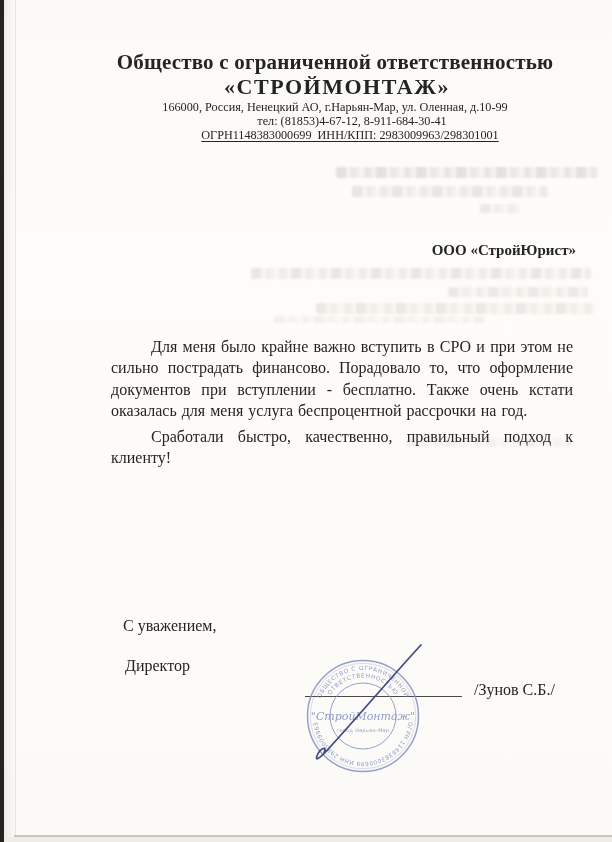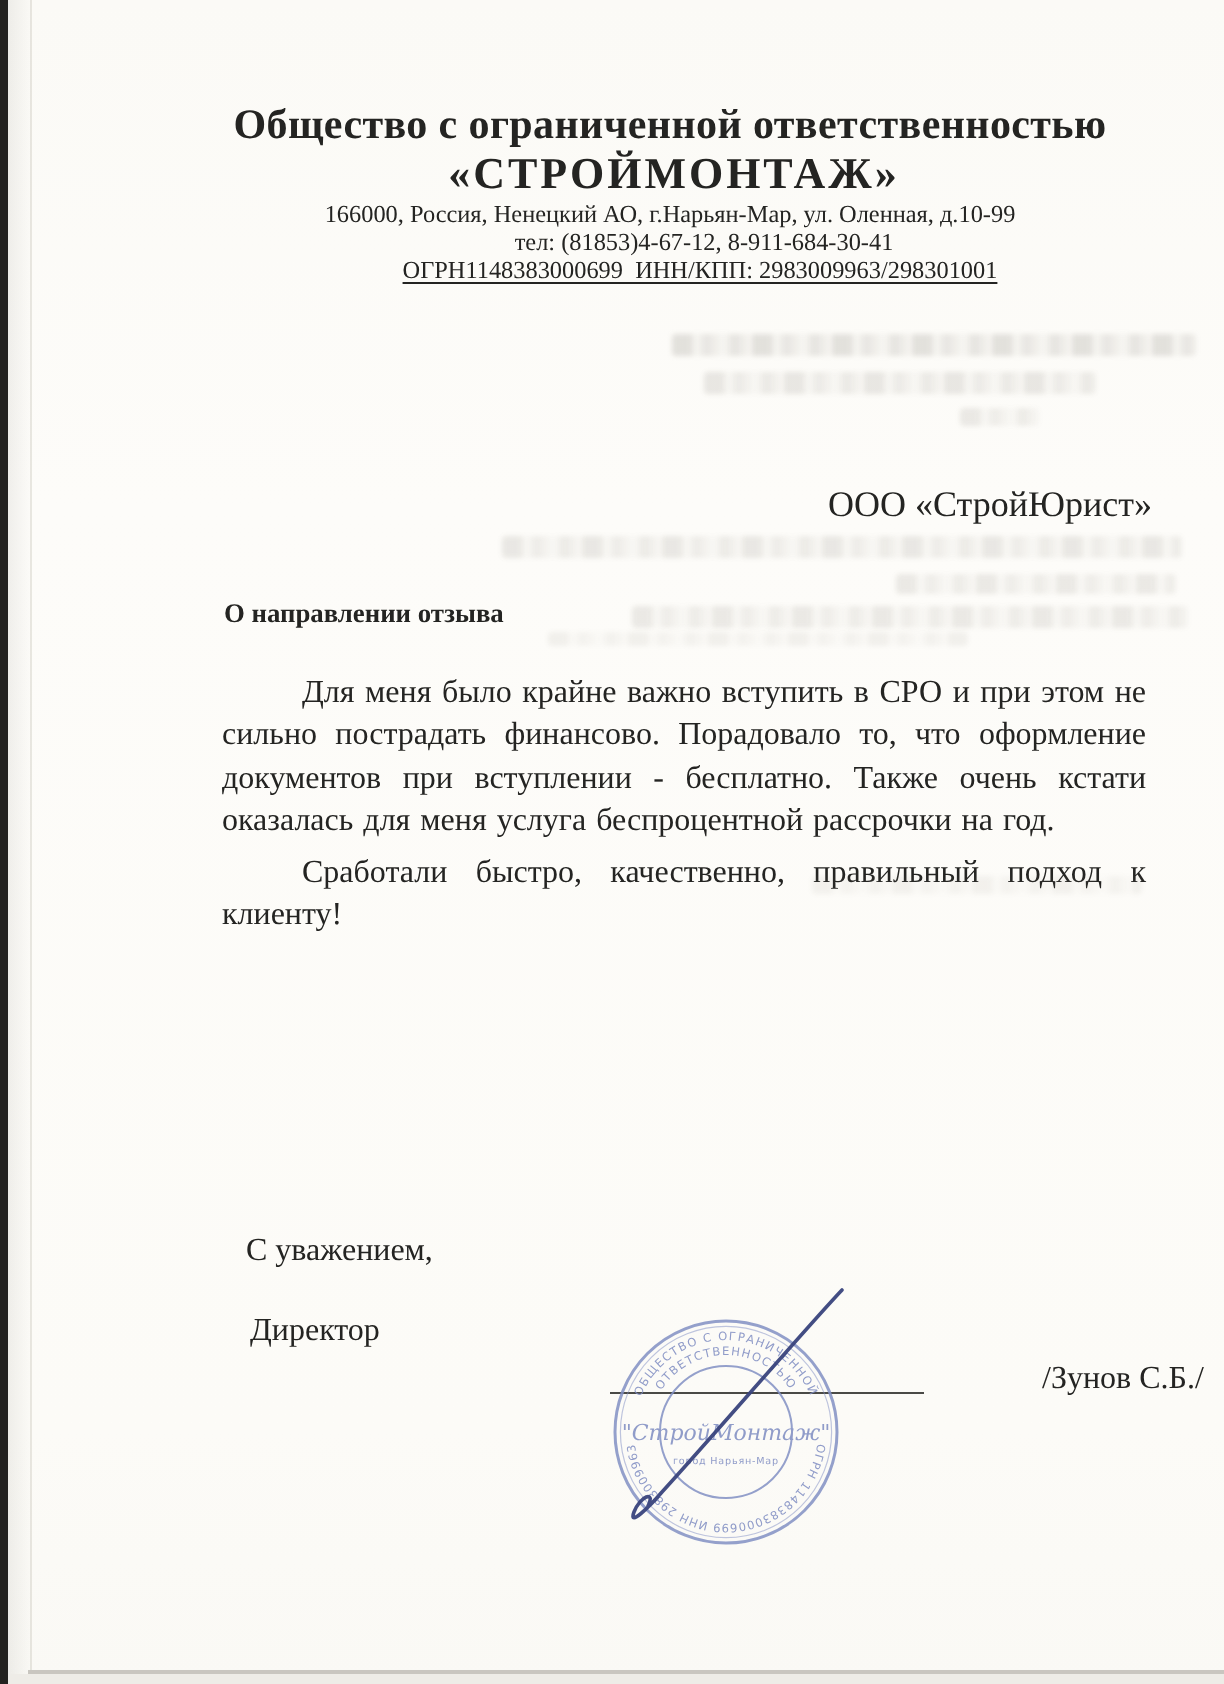--- a/index.html
+++ b/index.html
@@ -25,34 +25,34 @@
   .letterhead{position:absolute;left:0;top:0;width:612px;text-align:center;}
   .org-type{position:absolute;left:0;top:50px;width:612px;font-weight:bold;font-size:21px;transform:translateX(13px);letter-spacing:0.2px;}
   .org-name{position:absolute;left:0;top:74px;width:612px;font-weight:bold;font-size:22px;letter-spacing:1.5px;transform:translateX(15px);}
   .org-address{position:absolute;left:0;top:100px;width:612px;font-size:12.2px;transform:translateX(13px);}
   .org-phone{position:absolute;left:0;top:114px;width:612px;font-size:12.2px;transform:translateX(30px);}
   .org-reg{position:absolute;left:0;top:128px;width:612px;font-size:12.2px;transform:translateX(28px);
     text-decoration:underline;text-underline-offset:2px;white-space:pre;}
 
   
   .ref-number{position:absolute;left:88px;top:220px;font-size:13.2px;}
-  .recipient{position:absolute;right:52px;top:242px;font-size:18px;}
+  .recipient{position:absolute;right:52px;top:242px;font-size:15px;font-weight:bold;}
   .subject{position:absolute;left:96px;top:299px;font-size:13.4px;font-weight:bold;}
 
   
   .body-text{position:absolute;left:95px;top:336px;width:462px;}
   .para{margin:0;font-size:16px;line-height:21.3px;text-align:justify;text-indent:40px;word-spacing:1px;}
   .para.p2{margin-top:5px;word-spacing:3px;}
 
   
   .closing{position:absolute;left:107px;top:617px;font-size:16px;}
   .sig-title{position:absolute;left:109px;top:657px;font-size:16px;text-align:center;}
   .sig-company{position:absolute;left:109px;top:680px;font-size:16.5px;}
   .sig-line{position:absolute;left:289px;top:696px;width:157px;height:0;border-top:1.2px solid #4a4a46;}
-  .sig-name{position:absolute;left:458px;top:681px;font-size:16px;margin-left:47px;}
+  .sig-name{position:absolute;left:458px;top:681px;font-size:16px;}
 
   
   .stamp{position:absolute;left:288px;top:657px;opacity:0.85;}
   .stamp .ring{fill:none;stroke:#8290c4;}
   .stamp .ring-text{fill:#7d8bc1;font-family:"DejaVu Sans","Liberation Sans",sans-serif;font-size:5.8px;letter-spacing:0.7px;}
   .stamp .ring-text.bottom{letter-spacing:0.4px;}
   .stamp .center-name{fill:#7d8bc1;font-family:"DejaVu Serif","Liberation Serif",serif;font-style:italic;font-size:11px;}
   .stamp .center-city{fill:#7d8bc1;font-family:"DejaVu Sans","Liberation Sans",sans-serif;font-size:4.8px;letter-spacing:0.4px;}
   .autograph{position:absolute;left:285px;top:634px;}
   .autograph path{fill:none;stroke:#39437c;stroke-width:1.8;stroke-linecap:round;opacity:0.95;}
@@ -82,21 +82,20 @@
 
     <div class="letterhead">
       <div class="org-type">Общество с ограниченной ответственностью</div>
       <div class="org-name">«СТРОЙМОНТАЖ»</div>
       <div class="org-address">166000, Россия, Ненецкий АО, г.Нарьян-Мар, ул. Оленная, д.10-99</div>
       <div class="org-phone">тел: (81853)4-67-12, 8-911-684-30-41</div>
       <div class="org-reg">ОГРН1148383000699  ИНН/КПП: 2983009963/298301001</div>
     </div>
 
     <div class="recipient">ООО «СтройЮрист»</div>
-    <div class="subject">О направлении отзыва</div>
 
     <div class="body-text">
       <p class="para p1">Для меня было крайне важно вступить в СРО и при этом не сильно пострадать финансово. Порадовало то, что оформление документов при вступлении - бесплатно. Также очень кстати оказалась для меня услуга беспроцентной рассрочки на год.</p>
       <p class="para p2">Сработали быстро, качественно, правильный подход к клиенту!</p>
     </div>
 
     <div class="closing">С уважением,</div>
     <div class="sig-title">Директор</div>
     <div class="sig-line"></div>
     <div class="sig-name">/Зунов С.Б./</div>

